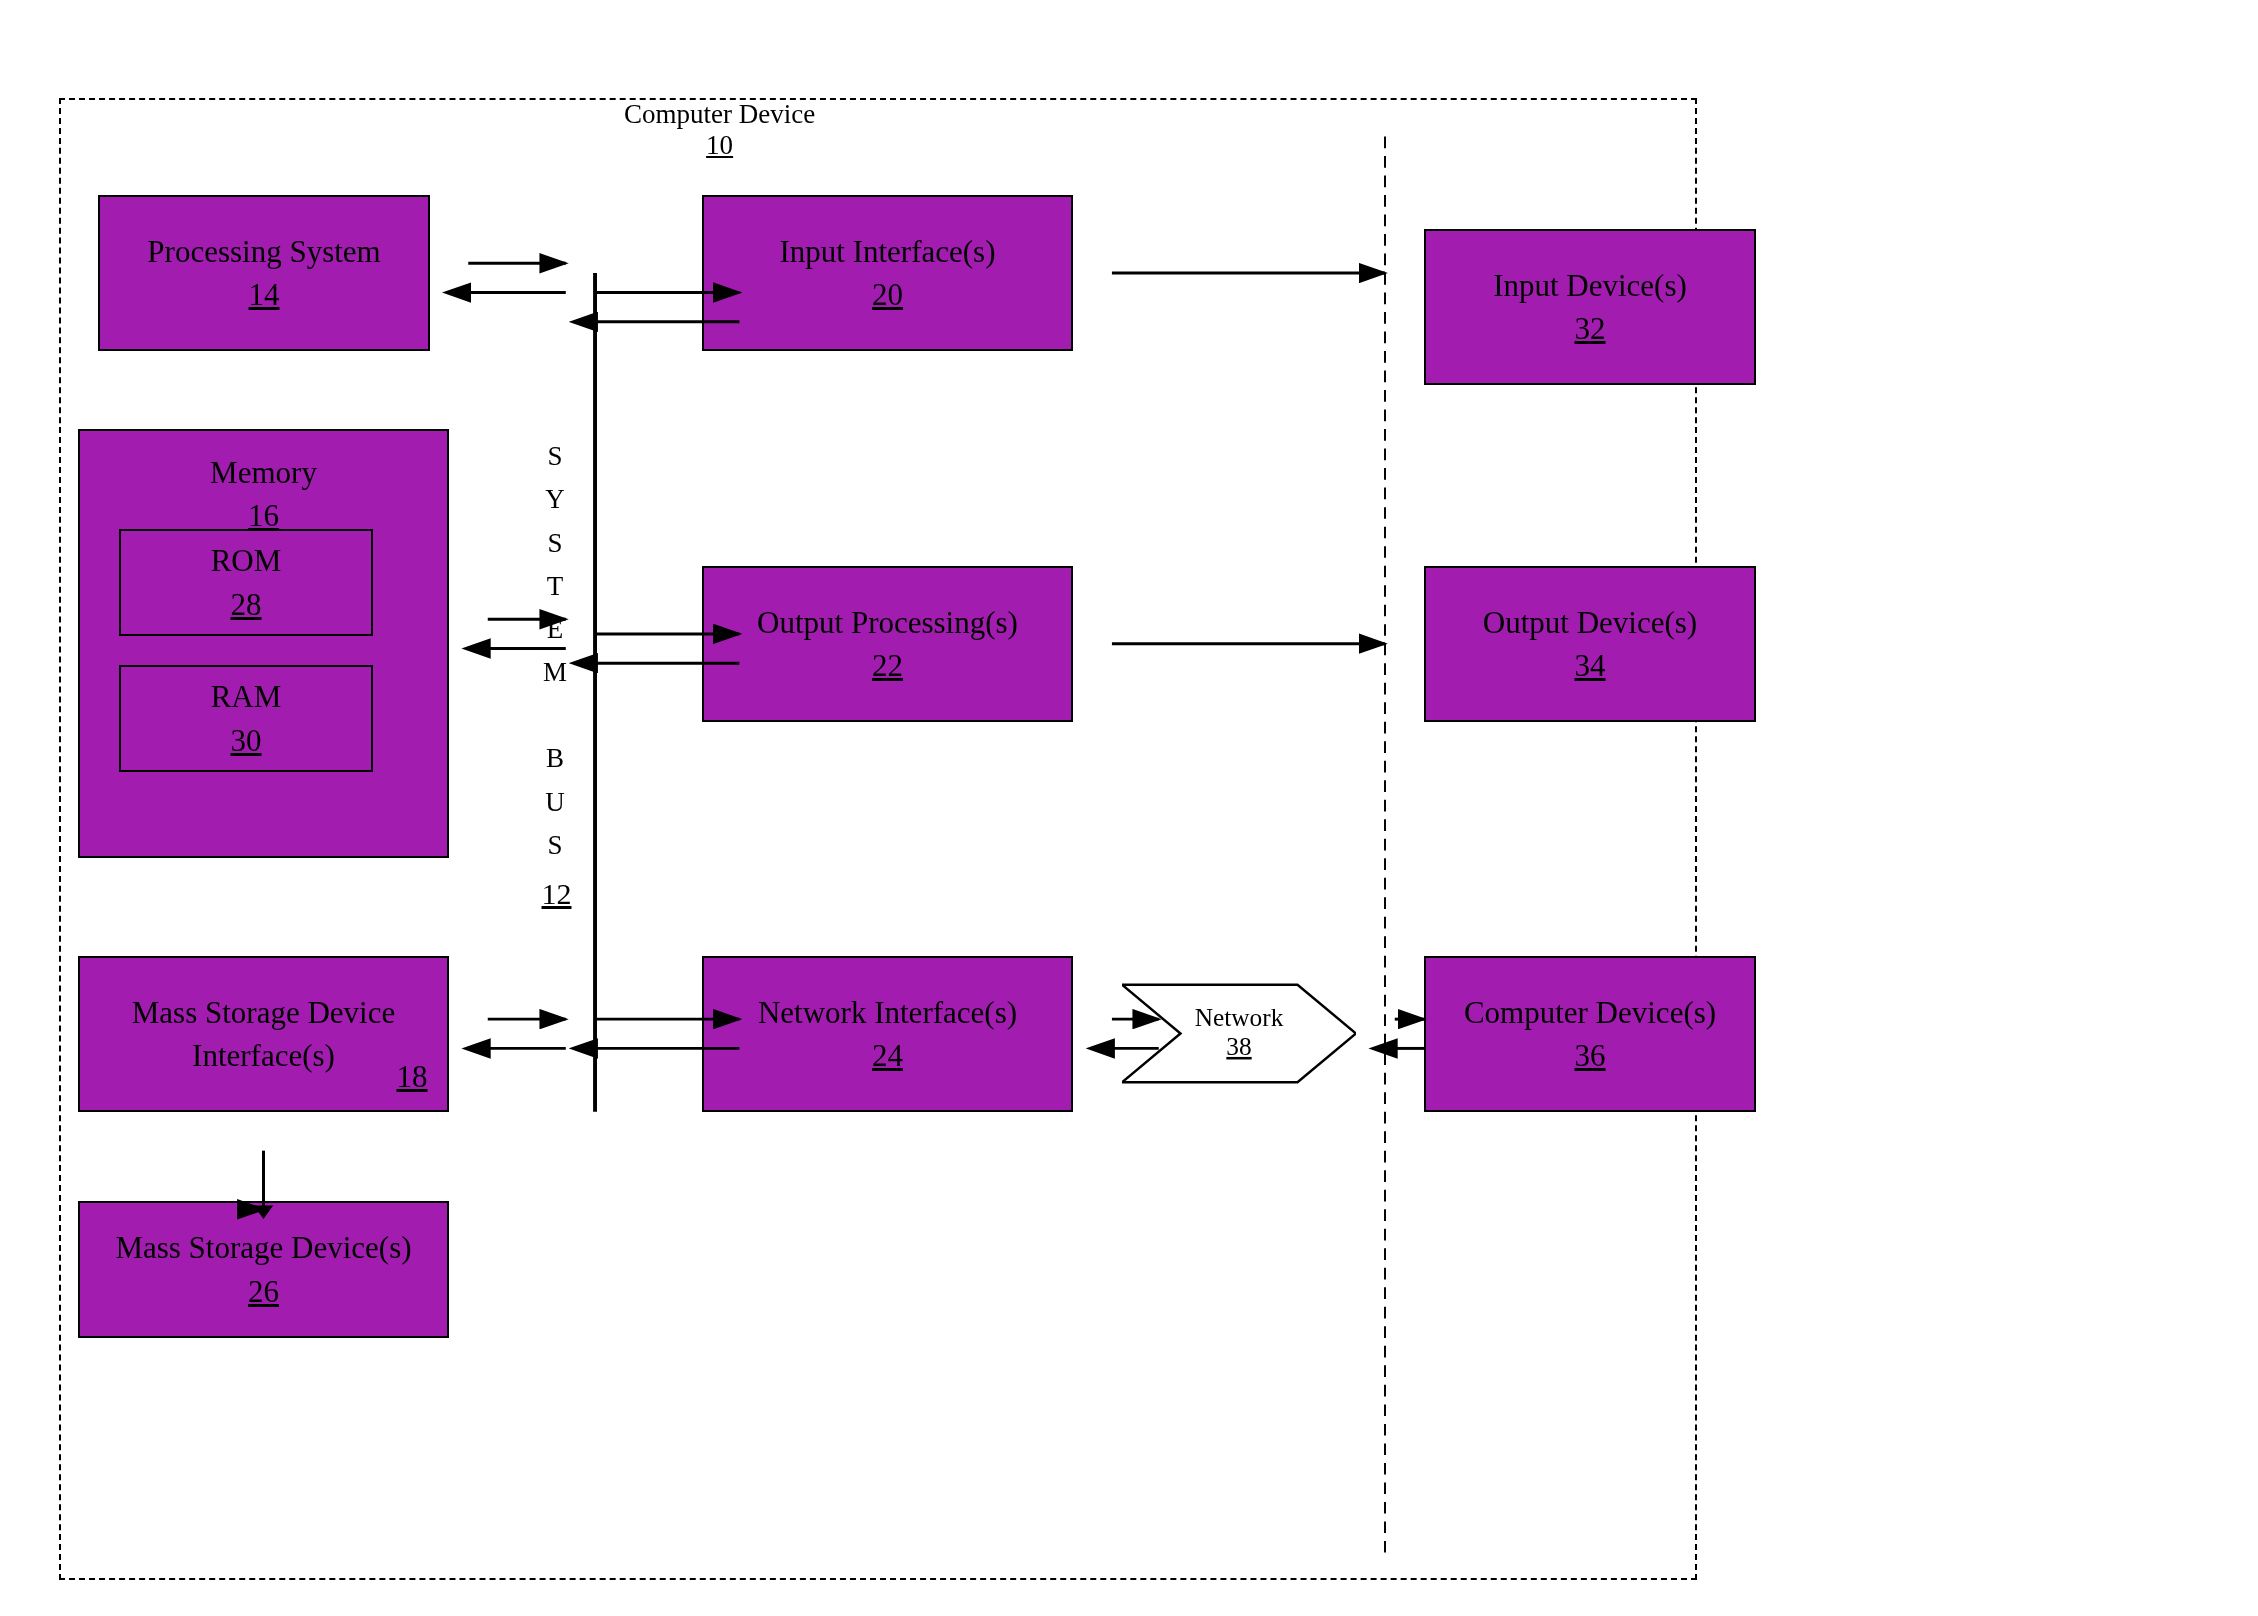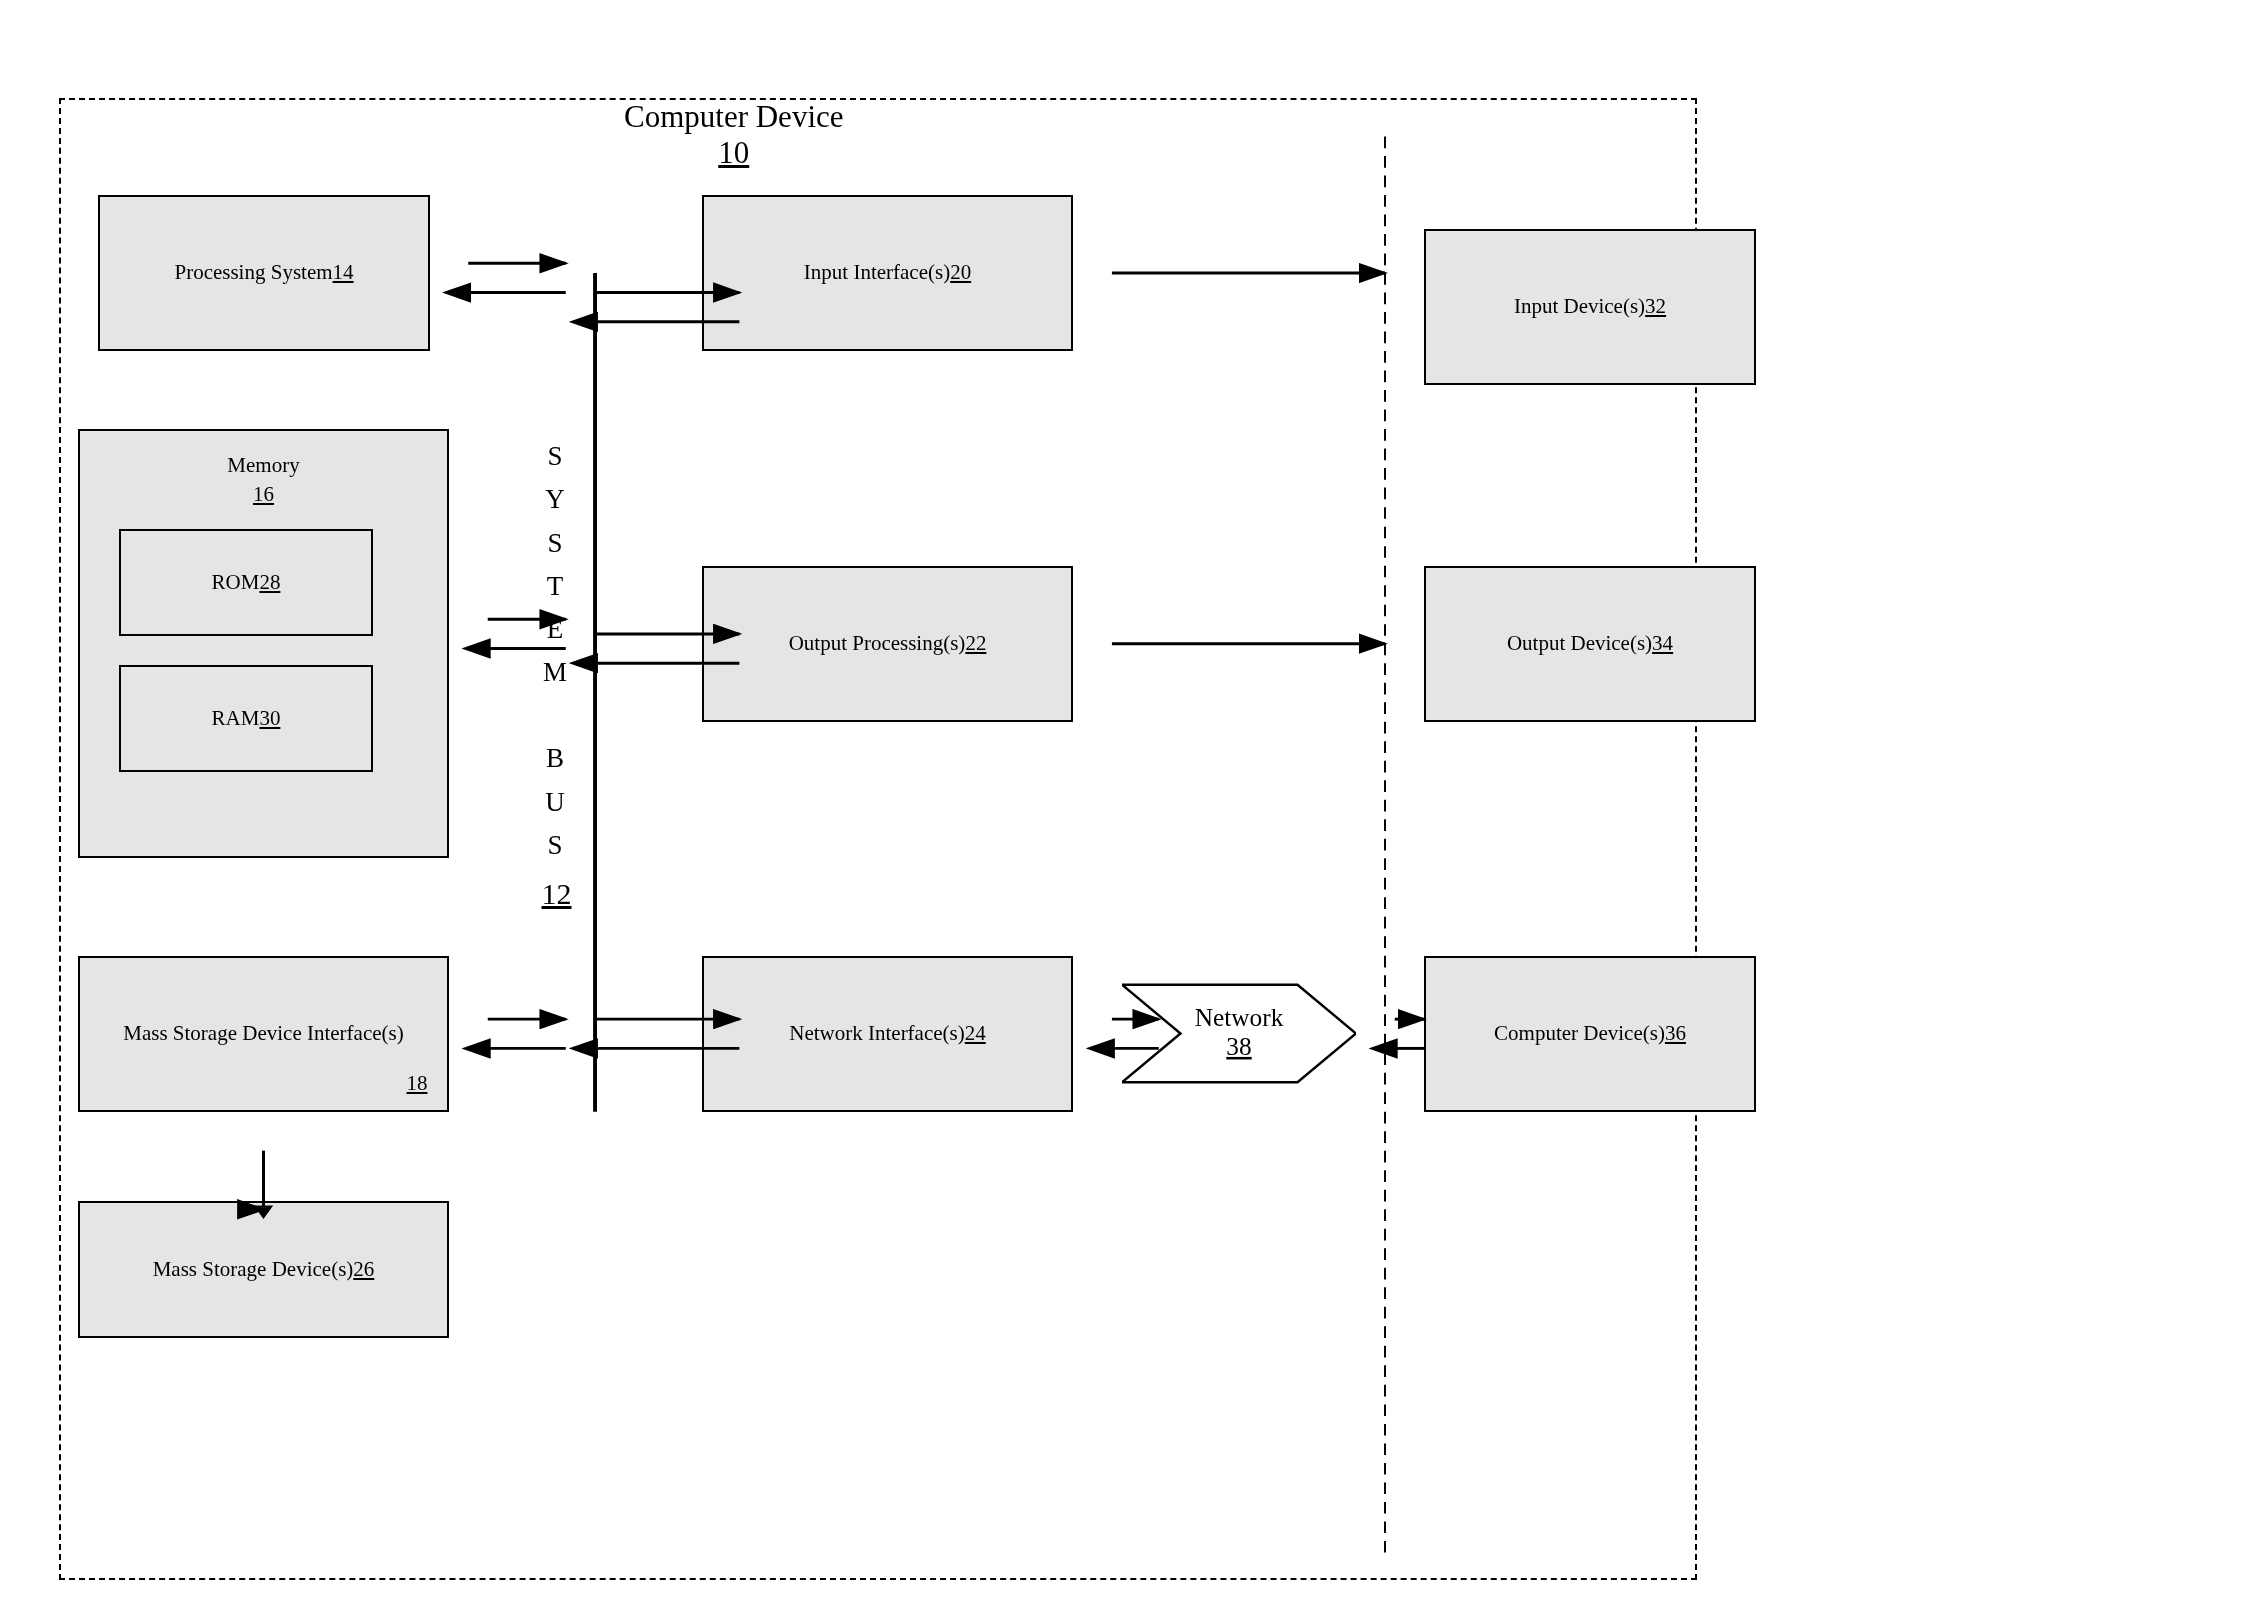--- a/index.html
+++ b/index.html
@@ -24,27 +24,27 @@
       top: 59px;
       left: 19.5px;
       width: 1638px;
       height: 1482px;
       border: 2.9px dashed #000;
     }
     
     .box {
       position: absolute;
       border: 2.4px solid #000;
-      background: #e5e5e5;
+      background: #a21caf;
       display: flex;
-      flex-direction: row;
+      flex-direction: column;
       align-items: center;
       justify-content: center;
       text-align: center;
-      font-size: 21px;
+      font-size: 31px;
       line-height: 1.4;
     }
     .box .num {
       text-decoration: underline;
     }
     
     .arrows-svg {
       position: absolute;
       top: 0;
       left: 0;
@@ -54,21 +54,21 @@
     }
   </style>
 </head>
 <body>
 
 <div class="diagram-container">
 
   <div class="outer-box">
   </div>
 
-  <div style="position:absolute; top:60px; left:585px; font-size:31px; text-align:center;">
+  <div style="position:absolute; top:60px; left:585px; font-size:27px; text-align:center;">
     <span>Computer Device</span><br>
     <span class="num" style="text-decoration:underline;">10</span>
   </div>
 
   <div class="box" style="left:59px; top:156px; width:332px; height:156px;">
     <span>Processing System</span>
     <span class="num" style="text-decoration:underline;">14</span>
   </div>
 
   <div class="box" style="left:39px; top:390px; width:371px; height:429px;">

